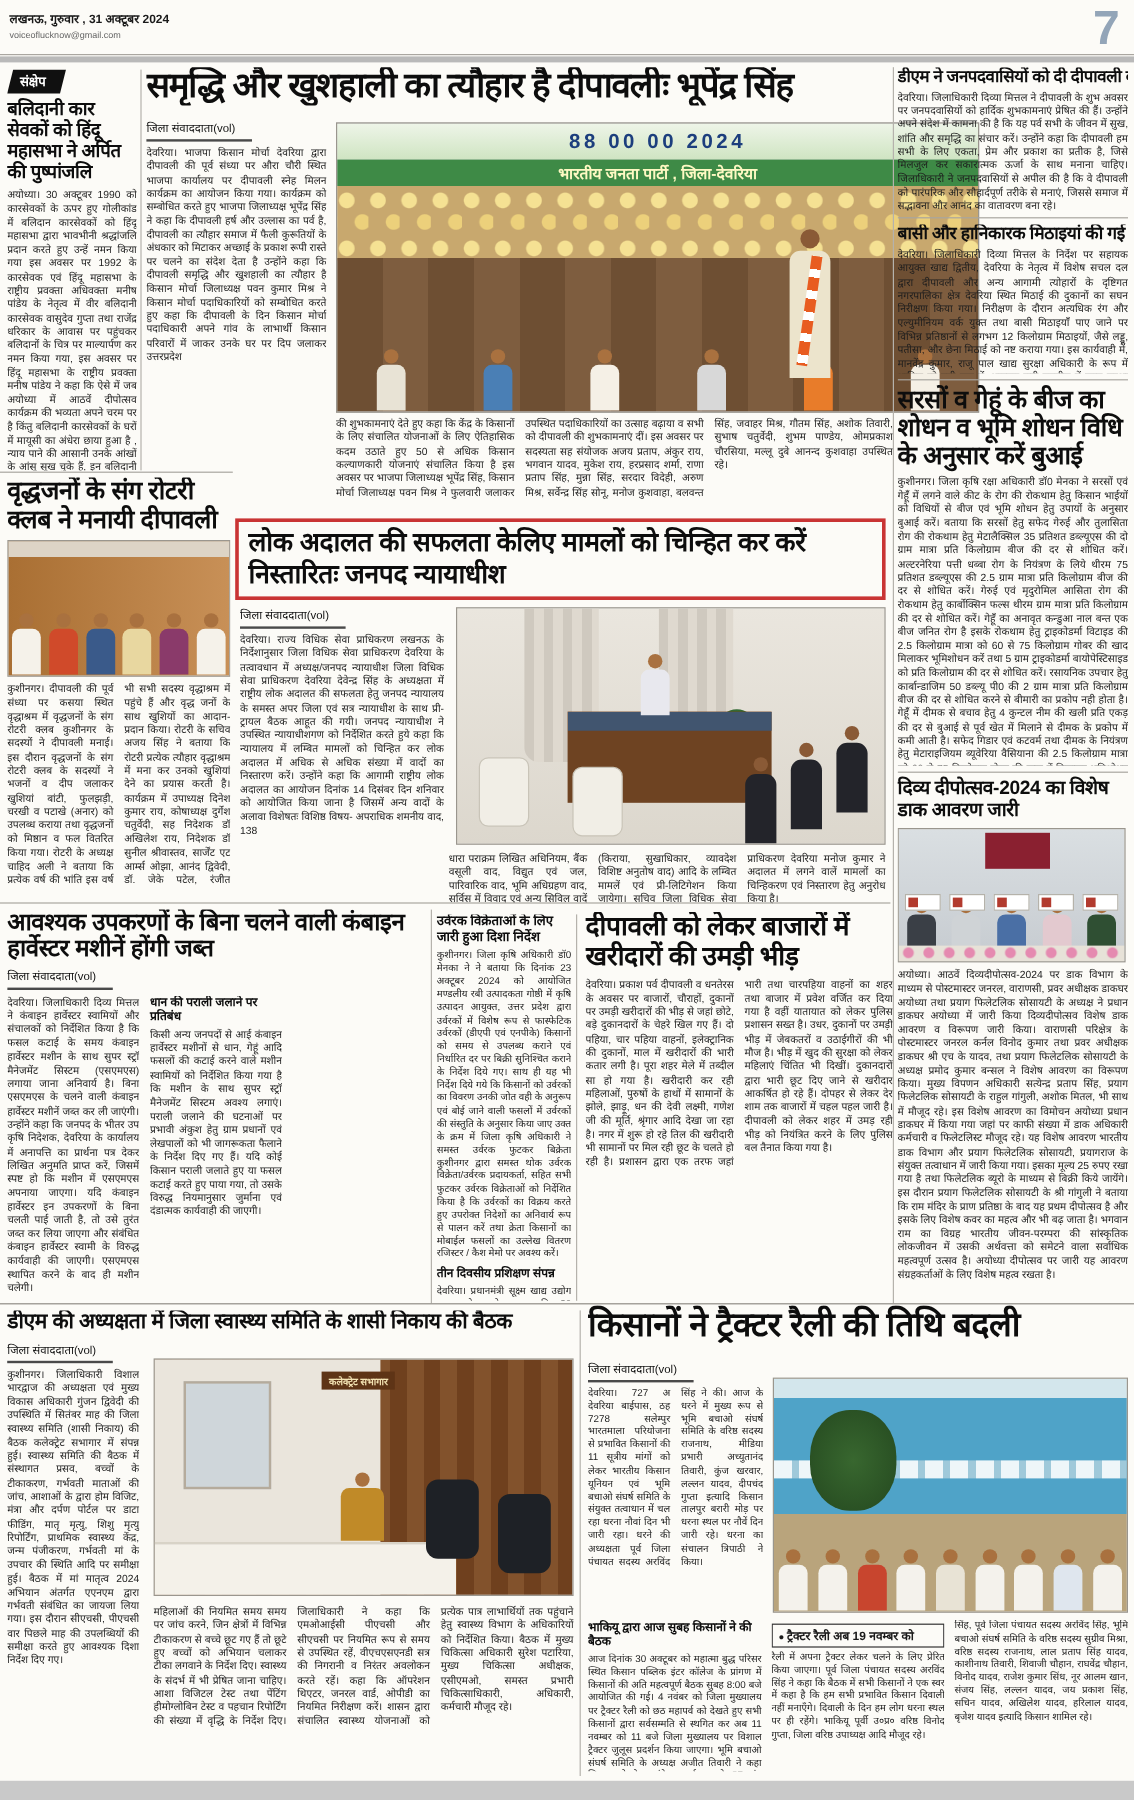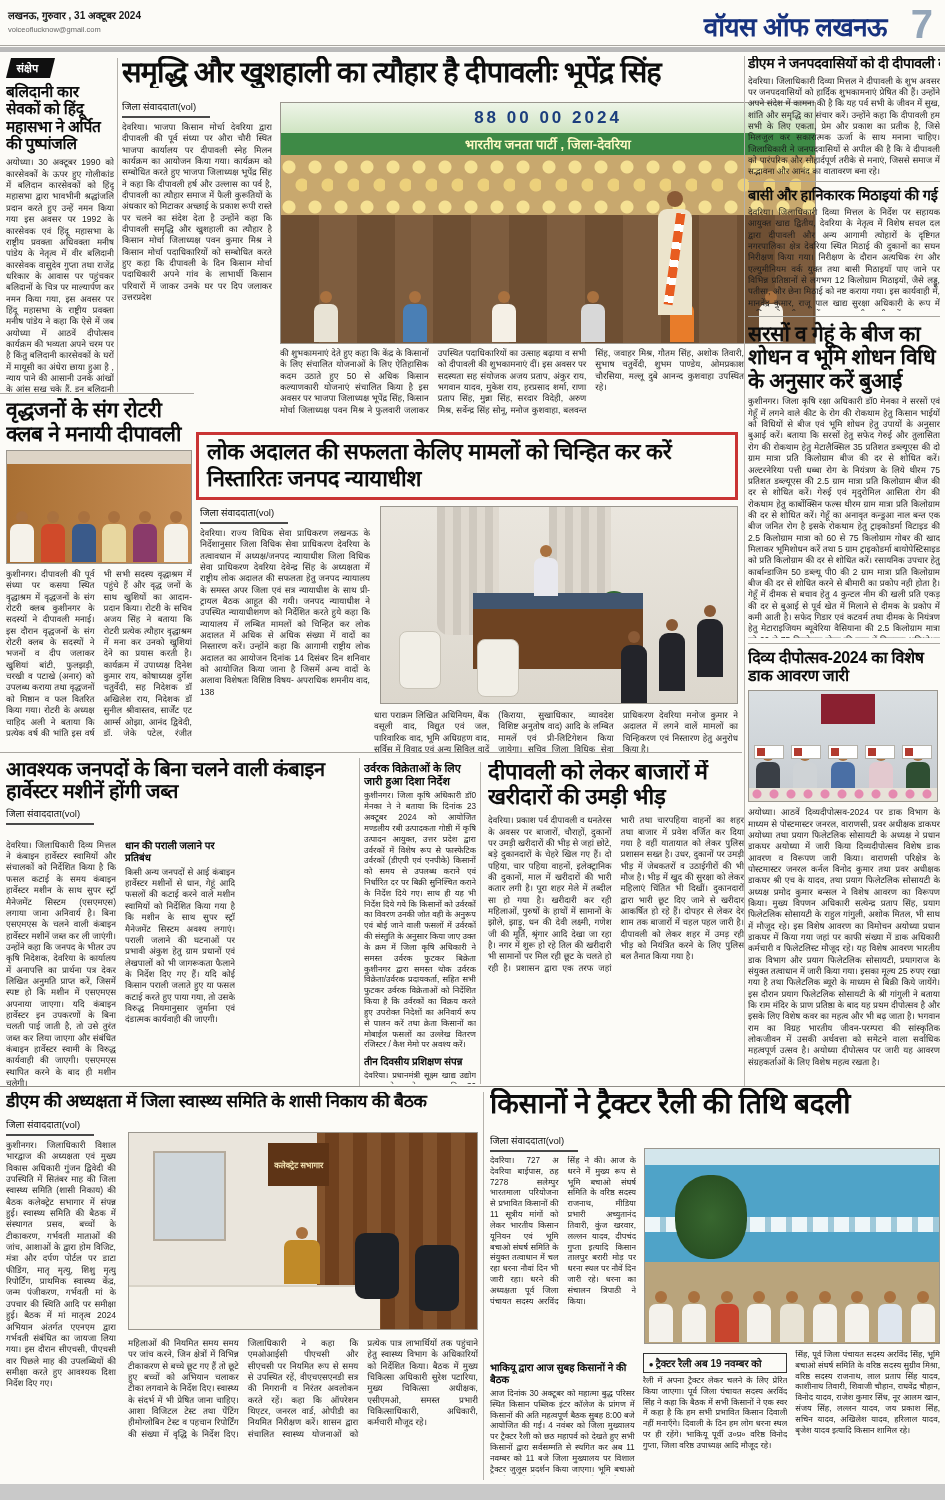--- a/index.html
+++ b/index.html
@@ -56,21 +56,21 @@
   .card{width:30px;height:14px;background:#fff;border:1px solid #b5b2aa}
   .card::after{content:"";display:block;width:8px;height:8px;background:#b23a2e;margin:2px}
   .flowers{position:absolute;left:0;right:0;bottom:0;height:13px;background-color:#e7e2d8;
        background-image:radial-gradient(circle at 8px 6px,#e58ab0 4px,rgba(0,0,0,0) 5px);background-size:17px 13px}
   
   .rotary-bg{background:linear-gradient(#ddd4c6 0 13px,rgba(0,0,0,0) 13px),linear-gradient(90deg,#a96f33,#c89057)}
   
   .health-bg{background:repeating-linear-gradient(90deg,#6f401e 0 14px,#82522c 14px 28px)}
   .h-wall{position:absolute;left:0;top:0;width:54%;height:100%;background:#eae5dc}
   .h-win{position:absolute;left:7%;top:9%;width:21%;height:46%;background:#cfd6da;border:2px solid #b5ab9c}
-  .h-sign{position:absolute;left:40%;top:5%;padding:16px 6px;background:#5e3416;color:#f3e3b3;font-size:8px;font-weight:bold}
+  .h-sign{position:absolute;left:40%;top:5%;padding:2px 6px;background:#5e3416;color:#f3e3b3;font-size:8px;font-weight:bold}
   .h-desk{position:absolute;left:0;bottom:0;width:72%;height:44px;background:#f4f1e9;border-top:2px solid #d8d3c7}
   .h-person{position:absolute;left:44%;bottom:40px;width:40px;height:62px}
   .h-person .p-torso{width:36px;height:44px;background:#c08a28}
   .blackchair{position:absolute;width:44px;height:66px;background:#1e2126;border-radius:10px}
   
   .farm-bg{background:linear-gradient(#d3e6ec 0 16px,#4fa3c8 16px 58%,#b9a47c 58%)}
   .farm-band{position:absolute;left:0;right:0;top:35%;height:15px;
        background:repeating-linear-gradient(90deg,#eef6f9 0 15px,#9fc9da 15px 21px)}
   .tree{position:absolute;left:30px;top:26px;width:72px;height:84px;border-radius:46%;
        background:radial-gradient(#38672f,#24481f)}
@@ -88,21 +88,20 @@
 </style>
 </head>
 <body>
 
 <div class="page">
 
   <div class="abs" style="left:8px;top:8px">
     <div style="font-size:10px;font-weight:bold">लखनऊ, गुरुवार , 31 अक्टूबर 2024</div>
     <div style="font-size:7.5px;color:#666;margin-top:3px">voiceoflucknow@gmail.com</div>
   </div>
-  <div class="abs masthead" style="right:58px;top:8px">वॉयस ऑफ लखनऊ</div>
   <div class="abs pageno" style="right:12px;top:4px">7</div>
   <div class="abs hrule" style="left:0;right:0;top:45px"></div>
   <div class="abs" style="left:0;right:0;top:47px;height:5px;background:#b9b9b9"></div>
 
   <div class="abs" style="left:6px;top:58px;width:108px;height:334px;overflow:hidden">
     <div class="brief-label"><span>संक्षेप</span></div>
     <div class="hl" style="font-size:15.5px;margin-top:5px">बलिदानी कार सेवकों को हिंदू महासभा ने अर्पित की पुष्पांजलि</div>
     <div class="bt" style="margin-top:5px;height:238px">अयोध्या। 30 अक्टूबर 1990 को कारसेवकों के ऊपर हुए गोलीकांड में बलिदान कारसेवकों को हिंदू महासभा द्वारा भावभीनी श्रद्धांजलि प्रदान करते हुए उन्हें नमन किया गया इस अवसर पर 1992 के कारसेवक एवं हिंदू महासभा के राष्ट्रीय प्रवक्ता अधिवक्ता मनीष पांडेय के नेतृत्व में वीर बलिदानी कारसेवक वासुदेव गुप्ता तथा राजेंद्र धरिकार के आवास पर पहुंचकर बलिदानों के चित्र पर माल्यार्पण कर नमन किया गया, इस अवसर पर हिंदू महासभा के राष्ट्रीय प्रवक्ता मनीष पांडेय ने कहा कि ऐसे में जब अयोध्या में आठवें दीपोत्सव कार्यक्रम की भव्यता अपने चरम पर है किंतु बलिदानी कारसेवकों के घरों में मायूसी का अंधेरा छाया हुआ है , न्याय पाने की आसानी उनके आंखों के आंसू सूख चुके हैं, इन बलिदानी कार सेवकों के घरों में ना तो बुनियादी सुविधाएं उपलब्ध है ना ही किसी सरकारी योजना का लाभ मिल पा रहा है ।</div>
   </div>
   <div class="abs vrule" style="left:117px;top:58px;height:334px"></div>
@@ -266,23 +265,23 @@
         </div>
         <div class="flowers"></div>
       </div>
       <div class="bt" style="margin-top:5px;height:300px">अयोध्या। आठवें दिव्यदीपोत्सव-2024 पर डाक विभाग के माध्यम से पोस्टमास्टर जनरल, वाराणसी, प्रवर अधीक्षक डाकघर अयोध्या तथा प्रयाग फिलेटलिक सोसायटी के अध्यक्ष ने प्रधान डाकघर अयोध्या में जारी किया दिव्यदीपोत्सव विशेष डाक आवरण व विरूपण जारी किया। वाराणसी परिक्षेत्र के पोस्टमास्टर जनरल कर्नल विनोद कुमार तथा प्रवर अधीक्षक डाकघर श्री एच के यादव, तथा प्रयाग फिलेटलिक सोसायटी के अध्यक्ष प्रमोद कुमार बन्सल ने विशेष आवरण का विरूपण किया। मुख्य विपणन अधिकारी सत्येन्द्र प्रताप सिंह, प्रयाग फिलेटलिक सोसायटी के राहुल गांगुली, अशोक मितल, भी साथ में मौजूद रहे। इस विशेष आवरण का विमोचन अयोध्या प्रधान डाकघर में किया गया जहां पर काफी संख्या में डाक अधिकारी कर्मचारी व फिलेटलिस्ट मौजूद रहे। यह विशेष आवरण भारतीय डाक विभाग और प्रयाग फिलेटलिक सोसायटी, प्रयागराज के संयुक्त तत्वाधान में जारी किया गया। इसका मूल्य 25 रुपए रखा गया है तथा फिलेटलिक ब्यूरो के माध्यम से बिक्री किये जायेंगे। इस दौरान प्रयाग फिलेटलिक सोसायटी के श्री गांगुली ने बताया कि राम मंदिर के प्राण प्रतिष्ठा के बाद यह प्रथम दीपोत्सव है और इसके लिए विशेष कवर का महत्व और भी बढ़ जाता है। भगवान राम का विग्रह भारतीय जीवन-परम्परा की सांस्कृतिक लोकजीवन में उसकी अर्थवत्ता को समेटने वाला सर्वाधिक महत्वपूर्ण उत्सव है। अयोध्या दीपोत्सव पर जारी यह आवरण संग्रहकर्ताओं के लिए विशेष महत्व रखता है।</div>
     </div>
   </div>
 
   <div class="abs hrule" style="left:0;top:752px;width:742px"></div>
 
   <div class="abs" style="left:6px;top:758px;width:348px;height:328px;overflow:hidden">
-    <div class="hl" style="font-size:20px">आवश्यक जनपदों के बिना चलने वाली कंबाइन हार्वेस्टर मशीनें होंगी जब्त</div>
+    <div class="hl" style="font-size:20px">आवश्यक उपकरणों के बिना चलने वाली कंबाइन हार्वेस्टर मशीनें होंगी जब्त</div>
     <div class="byline" style="margin-top:4px">जिला संवाददाता(vol)</div>
-    <div class="cols-3" style="margin-top:15px;height:252px;overflow:hidden">
+    <div class="cols-3" style="margin-top:5px;height:252px;overflow:hidden">
       <div class="bt">देवरिया। जिलाधिकारी दिव्य मित्तल ने कंबाइन हार्वेस्टर स्वामियों और संचालकों को निर्देशित किया है कि फसल कटाई के समय कंबाइन हार्वेस्टर मशीन के साथ सुपर स्ट्रॉ मैनेजमेंट सिस्टम (एसएमएस) लगाया जाना अनिवार्य है। बिना एसएमएस के चलने वाली कंबाइन हार्वेस्टर मशीनें जब्त कर ली जाएंगी। उन्होंने कहा कि जनपद के भीतर उप कृषि निदेशक, देवरिया के कार्यालय में अनापत्ति का प्रार्थना पत्र देकर लिखित अनुमति प्राप्त करें, जिसमें स्पष्ट हो कि मशीन में एसएमएस अपनाया जाएगा। यदि कंबाइन हार्वेस्टर इन उपकरणों के बिना चलती पाई जाती है, तो उसे तुरंत जब्त कर लिया जाएगा और संबंधित कंबाइन हार्वेस्टर स्वामी के विरुद्ध कार्यवाही की जाएगी। एसएमएस स्थापित करने के बाद ही मशीन चलेगी।</div>
       <div class="subhead">धान की पराली जलाने पर प्रतिबंध</div>
       <div class="bt">किसी अन्य जनपदों से आई कंबाइन हार्वेस्टर मशीनों से धान, गेहूं आदि फसलों की कटाई करने वाले मशीन स्वामियों को निर्देशित किया गया है कि मशीन के साथ सुपर स्ट्रॉ मैनेजमेंट सिस्टम अवश्य लगाएं। पराली जलाने की घटनाओं पर प्रभावी अंकुश हेतु ग्राम प्रधानों एवं लेखपालों को भी जागरूकता फैलाने के निर्देश दिए गए हैं। यदि कोई किसान पराली जलाते हुए या फसल कटाई करते हुए पाया गया, तो उसके विरुद्ध नियमानुसार जुर्माना एवं दंडात्मक कार्यवाही की जाएगी।</div>
     </div>
   </div>
   <div class="abs vrule" style="left:359px;top:758px;height:328px"></div>
 
   <div class="abs" style="left:364px;top:762px;width:112px;height:322px;overflow:hidden">
     <div class="subhead" style="font-size:11px;margin-top:0">उर्वरक विक्रेताओं के लिए जारी हुआ दिशा निर्देश</div>
     <div class="bt" style="font-size:8.2px">कुशीनगर। जिला कृषि अधिकारी डॉ0 मेनका ने ने बताया कि दिनांक 23 अक्टूबर 2024 को आयोजित मण्डलीय रबी उत्पादकता गोष्ठी में कृषि उत्पादन आयुक्त, उत्तर प्रदेश द्वारा उर्वरकों में विशेष रूप से फास्फेटिक उर्वरकों (डीएपी एवं एनपीके) किसानों को समय से उपलब्ध कराने एवं निर्धारित दर पर बिक्री सुनिश्चित कराने के निर्देश दिये गए। साथ ही यह भी निर्देश दिये गये कि किसानों को उर्वरकों का विवरण उनकी जोत वही के अनुरूप एवं बोई जाने वाली फसलों में उर्वरकों की संस्तुति के अनुसार किया जाए उक्त के क्रम में जिला कृषि अधिकारी ने समस्त उर्वरक फुटकर बिक्रेता कुशीनगर द्वारा समस्त थोक उर्वरक विक्रेता/उर्वरक प्रदायकर्ता, सहित सभी फुटकर उर्वरक विक्रेताओं को निर्देशित किया है कि उर्वरकों का विक्रय करते हुए उपरोक्त निदेशों का अनिवार्य रूप से पालन करें तथा क्रेता किसानों का मोबाईल फसलों का उल्लेख वितरण रजिस्टर / कैश मेमो पर अवश्य करें।</div>
@@ -359,21 +358,21 @@
             <div class="p-torso" style="background: rgb(223, 230, 238);"></div>
           </div>
           <div class="person">
             <div class="p-head"></div>
             <div class="p-torso" style="background: rgb(244, 242, 236);"></div>
           </div>
         </div>
     </div>
     <div class="abs" style="left:0;top:262px;width:450px;height:126px;display:flex;gap:8px">
       <div style="width:146px;overflow:hidden">
-        <div class="subhead" style="margin-top:12px">भाकियू द्वारा आज सुबह किसानों ने की बैठक</div>
+        <div class="subhead" style="margin-top:1px">भाकियू द्वारा आज सुबह किसानों ने की बैठक</div>
         <div class="bt" style="font-size:8.2px">आज दिनांक 30 अक्टूबर को महात्मा बुद्ध परिसर स्थित किसान पब्लिक इंटर कॉलेज के प्रांगण में किसानों की अति महत्वपूर्ण बैठक सुबह 8:00 बजे आयोजित की गई। 4 नवंबर को जिला मुख्यालय पर ट्रैक्टर रैली को छठ महापर्व को देखते हुए सभी किसानों द्वारा सर्वसम्मति से स्थगित कर अब 11 नवम्बर को 11 बजे जिला मुख्यालय पर विशाल ट्रैक्टर जुलूस प्रदर्शन किया जाएगा। भूमि बचाओ संघर्ष समिति के अध्यक्ष अजीत तिवारी ने कहा सिरजम से लेकर मुंडेरा बुजुर्ग तक के 37 गांव प्रभावित हैं और प्रत्येक गांव से बड़ी संख्या में किसान नवम्बर को जिला मुख्यालय पर पहुंचेंगे।</div>
       </div>
       <div style="width:146px;overflow:hidden">
         <div class="thinbox">ट्रैक्टर रैली अब 19 नवम्बर को</div>
         <div class="bt" style="font-size:8.2px">रैली में अपना ट्रैक्टर लेकर चलने के लिए प्रेरित किया जाएगा। पूर्व जिला पंचायत सदस्य अरविंद सिंह ने कहा कि बैठक में सभी किसानों ने एक स्वर में कहा है कि हम सभी प्रभावित किसान दिवाली नहीं मनाएँगे। दिवाली के दिन हम लोग धरना स्थल पर ही रहेंगे। भाकियू पूर्वी उ०प्र० वरिष्ठ विनोद गुप्ता, जिला वरिष्ठ उपाध्यक्ष आदि मौजूद रहे।</div>
       </div>
       <div style="width:146px;overflow:hidden">
         <div class="bt" style="font-size:8.2px">सिंह, पूर्व जिला पंचायत सदस्य अरविंद सिंह, भूमि बचाओ संघर्ष समिति के वरिष्ठ सदस्य सुग्रीव मिश्रा, वरिष्ठ सदस्य राजनाथ, लाल प्रताप सिंह यादव, काशीनाथ तिवारी, शिवाजी चौहान, राघवेंद्र चौहान, विनोद यादव, राजेश कुमार सिंध, नूर आलम खान, संजय सिंह, लल्लन यादव, जय प्रकाश सिंह, सचिन यादव, अखिलेश यादव, हरिलाल यादव, बृजेश यादव इत्यादि किसान शामिल रहे।</div>
       </div>
     </div>

